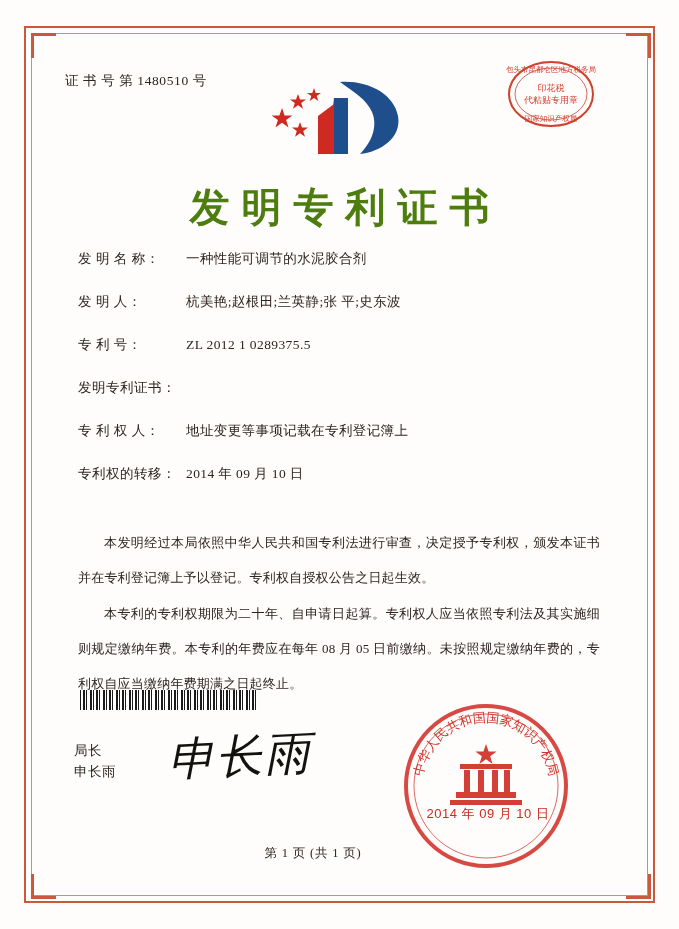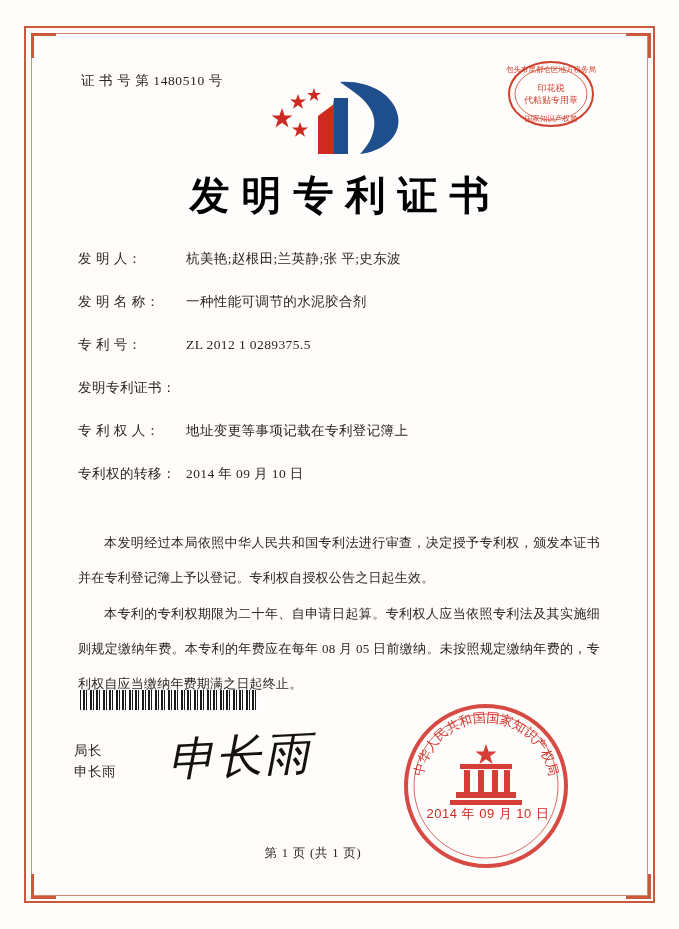--- a/index.html
+++ b/index.html
@@ -50,48 +50,47 @@
   .corner.br { left: 626px; top: 874px; border-right: 3px solid #c9583c; border-bottom: 3px solid #c9583c; }
 
   
   .cert-no {
     position: absolute;
     left: 65px; top: 72px;
     font-size: 13.5px;
     letter-spacing: 0.6px;
     color: #2e2420;
     white-space: nowrap;
-    margin-left: 16px;
   }
 
   
   .logo {
     position: absolute;
     left: 268px; top: 78px;
     width: 146px; height: 80px;
   }
 
   
   .stamp-oval {
     position: absolute;
     left: 505px; top: 58px;
     width: 92px; height: 72px;
   }
 
   
   .doc-title {
     position: absolute;
-    left: 0; top: 168px;
+    left: 0; top: 180px;
     width: 679px;
     text-align: center;
     font-size: 40px;
     font-weight: bold;
     letter-spacing: 12px;
     text-indent: 12px;
-    color: #000000;
+    color: #4d7c0f;
     font-family: "DejaVu Serif", "Liberation Serif", serif;
   }
 
   
   .fields {
     position: absolute;
     left: 78px; top: 250px;
     width: 520px;
   }
   .field-row {
@@ -228,26 +227,26 @@
       <path d="M10 20 A 42 32 0 0 1 82 20" fill="none" stroke="#d0412f" stroke-width="0.6"></path>
       <text x="46" y="14" font-size="7.5" fill="#d0412f" text-anchor="middle" font-family="'Liberation Sans',sans-serif">包头市昆都仑区地方税务局</text>
       <text x="46" y="63" font-size="7.5" fill="#d0412f" text-anchor="middle" font-family="'Liberation Sans',sans-serif">国家知识产权局</text>
     </svg>
   </div>
 
   <div class="doc-title">发明专利证书</div>
 
   <div class="fields">
     <div class="field-row">
+      <div class="field-label">发 明 名 称：</div>
+      <div class="field-value">一种性能可调节的水泥胶合剂</div>
+    </div>
+    <div class="field-row">
       <div class="field-label">发 明 人：</div>
       <div class="field-value">杭美艳;赵根田;兰英静;张 平;史东波</div>
-    </div>
-    <div class="field-row">
-      <div class="field-label">发 明 名 称：</div>
-      <div class="field-value">一种性能可调节的水泥胶合剂</div>
     </div>
     <div class="field-row">
       <div class="field-label">专 利 号：</div>
       <div class="field-value">ZL 2012 1 0289375.5</div>
     </div>
     <div class="field-row">
       <div class="field-label">发明专利证书：</div>
     </div>
     <div class="field-row">
       <div class="field-label">专 利 权 人：</div>

